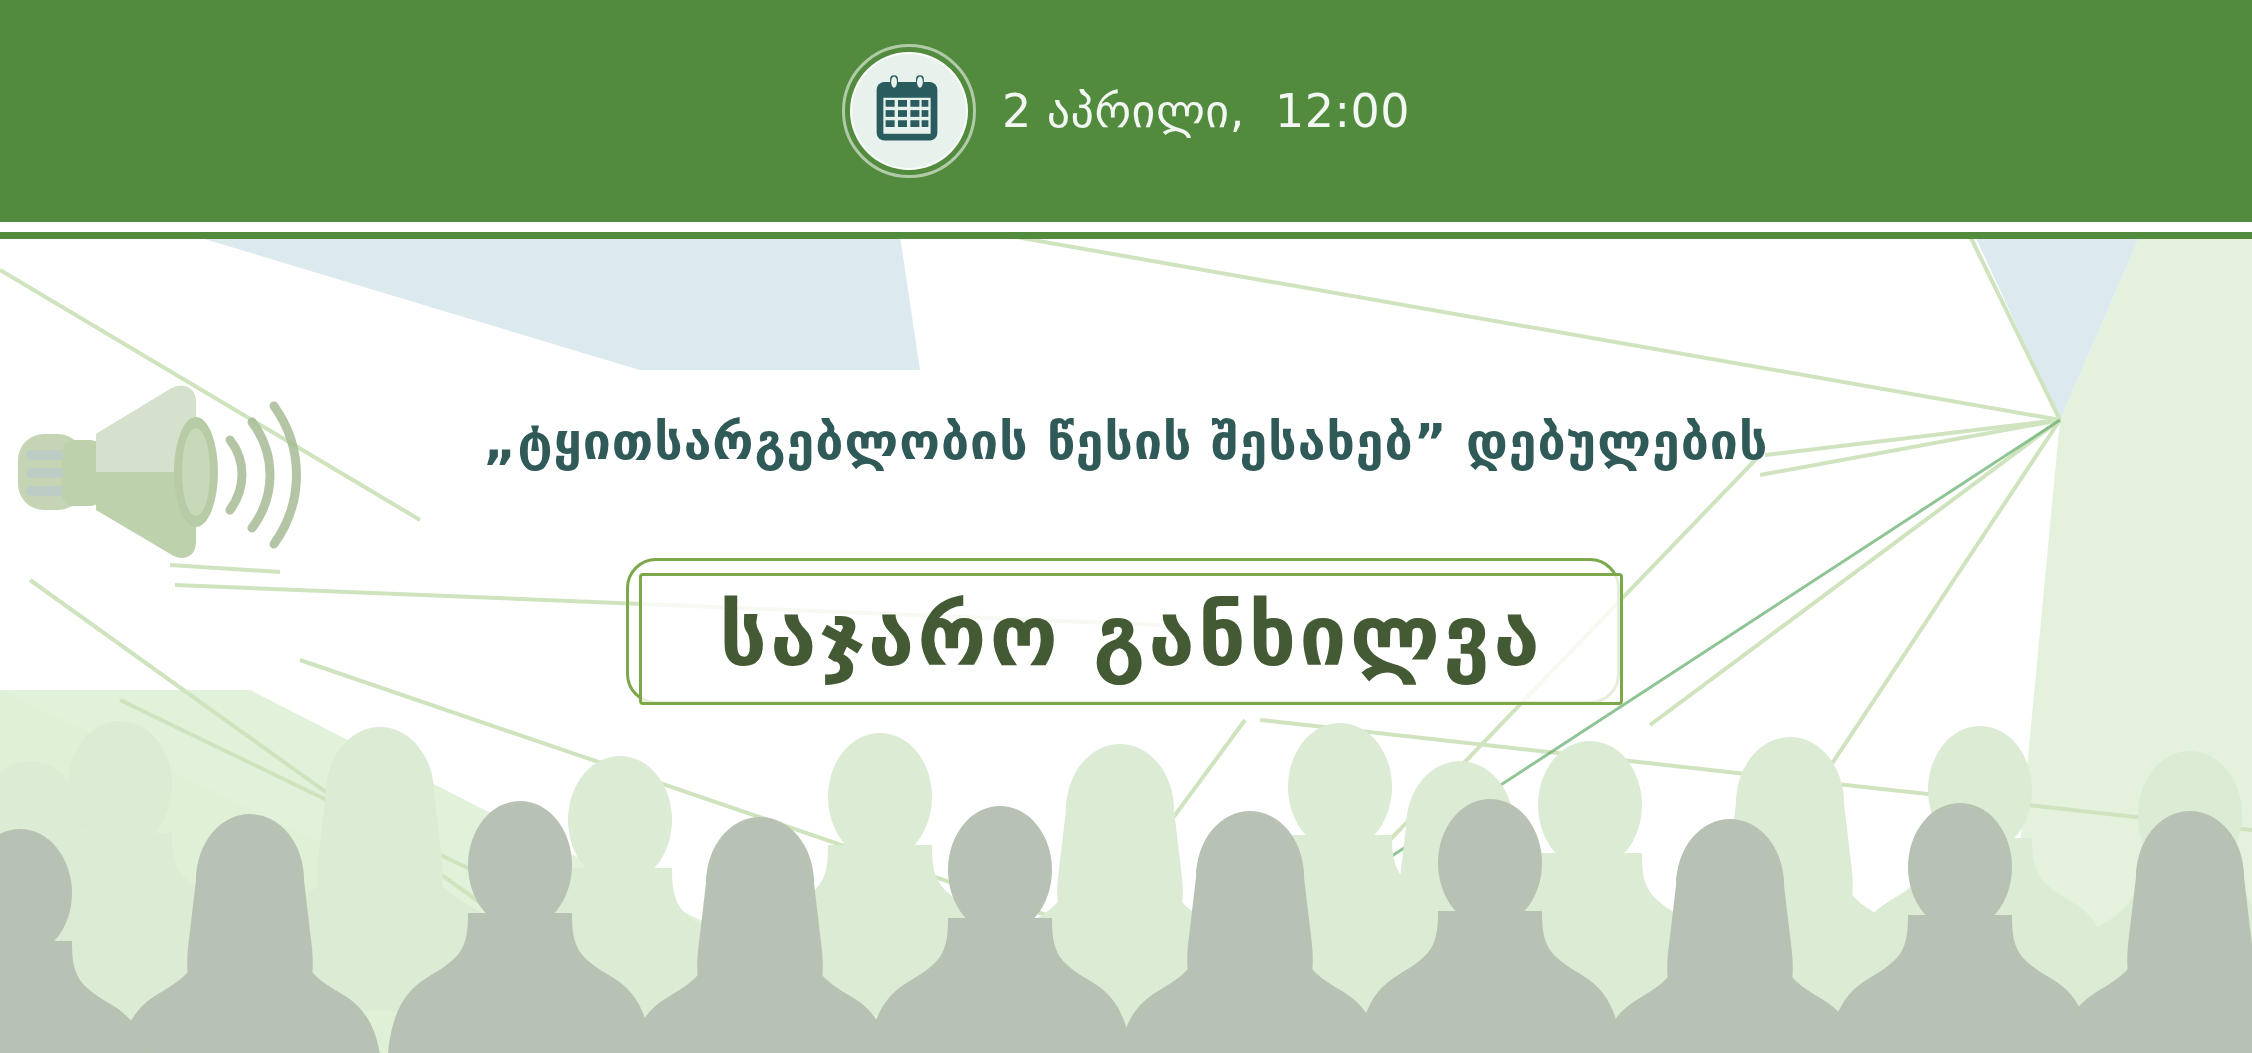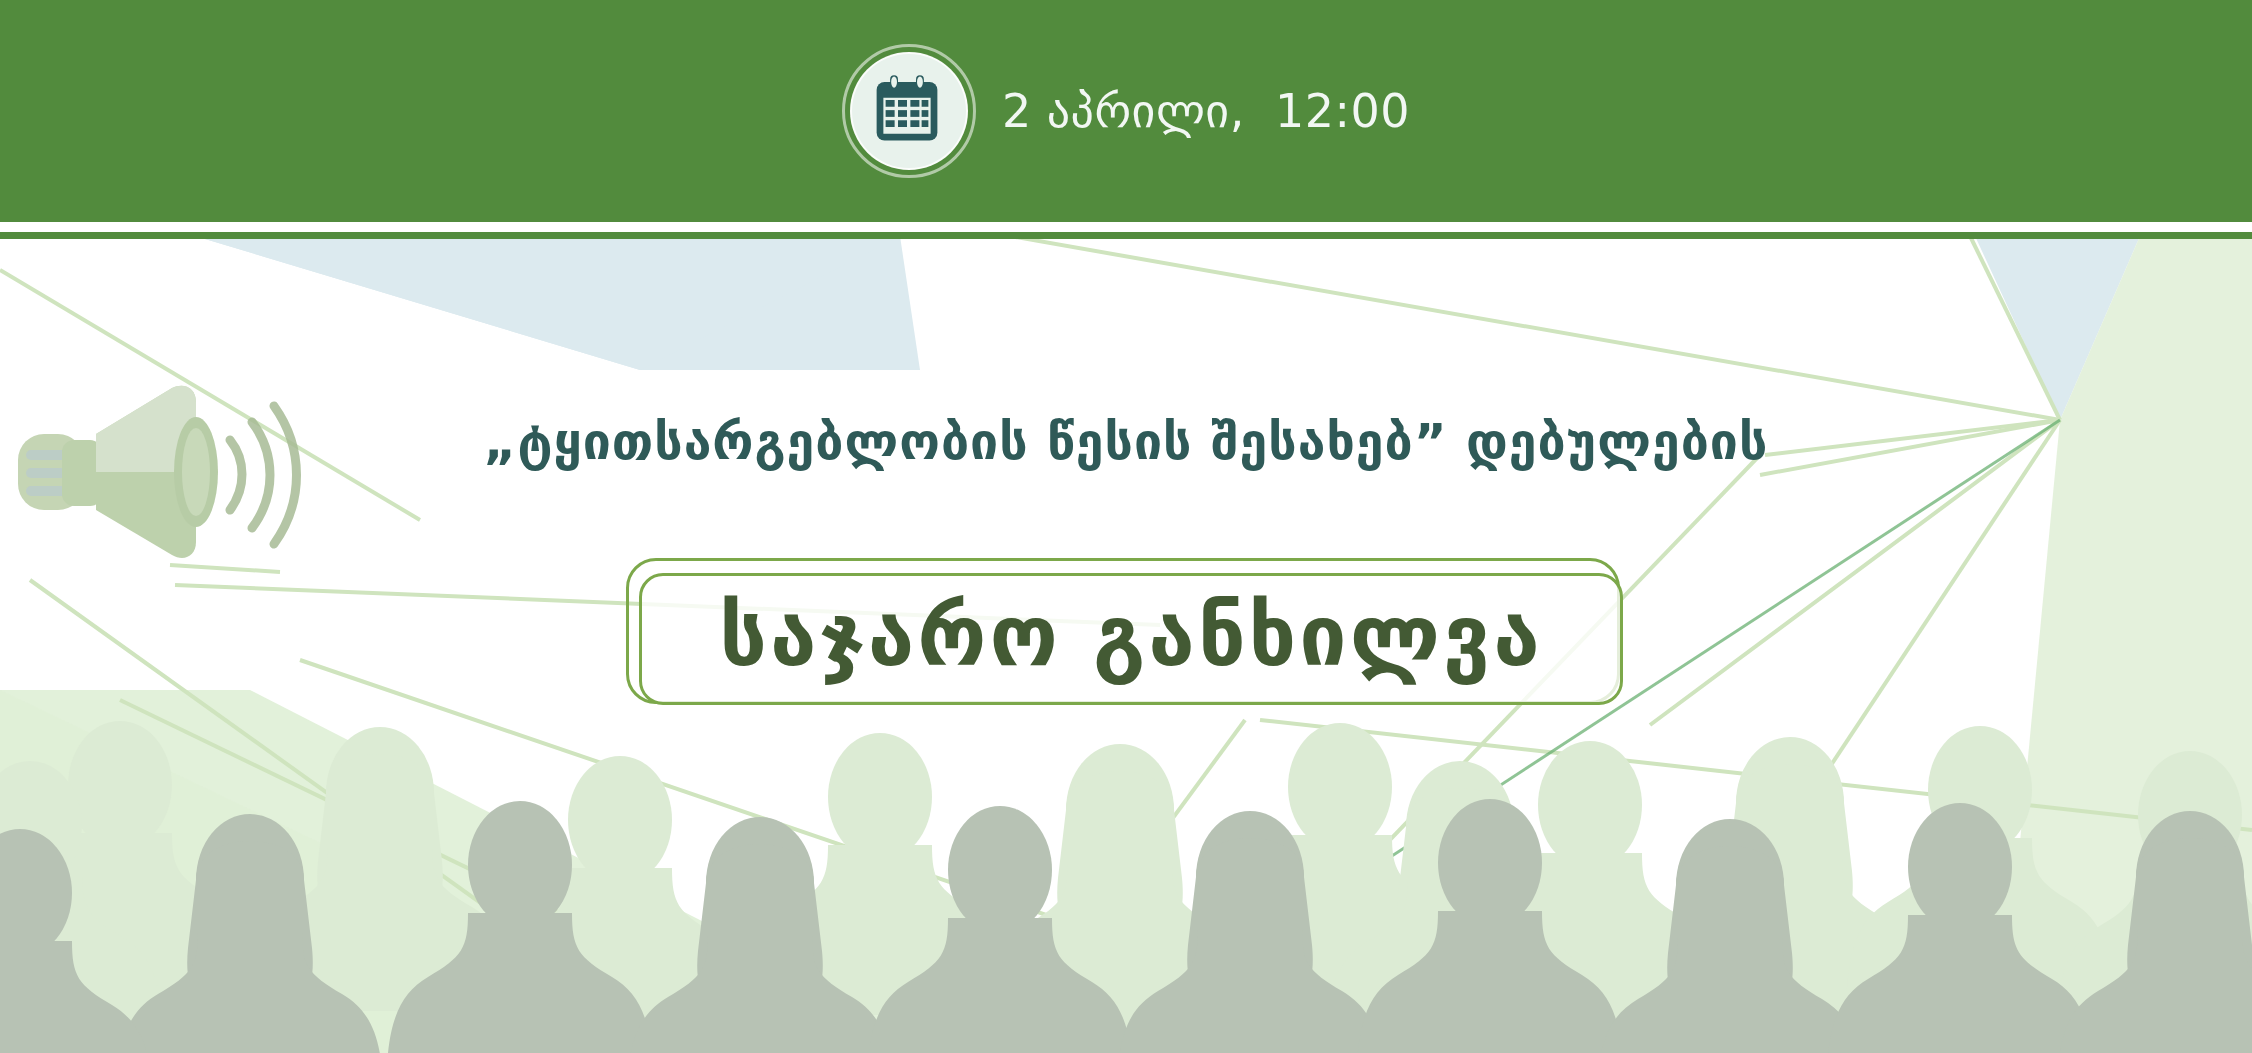--- a/index.html
+++ b/index.html
@@ -141,21 +141,21 @@
     border-radius: 30px;
     box-sizing: border-box;
   }
   .title-box-inner {
     position: absolute;
     left: 10px;
     top: 12px;
     right: -6px;
     bottom: -4px;
     border: 3px solid #7CA84A;
-    border-radius: 24px;
+    border-radius: 4px;
     box-sizing: border-box;
     background: rgba(255,255,255,0.80);
     display: flex;
     align-items: center;
     justify-content: center;
   }
   .title-text {
     color: #435A34;
     font-size: 84px;
     font-weight: 700;

